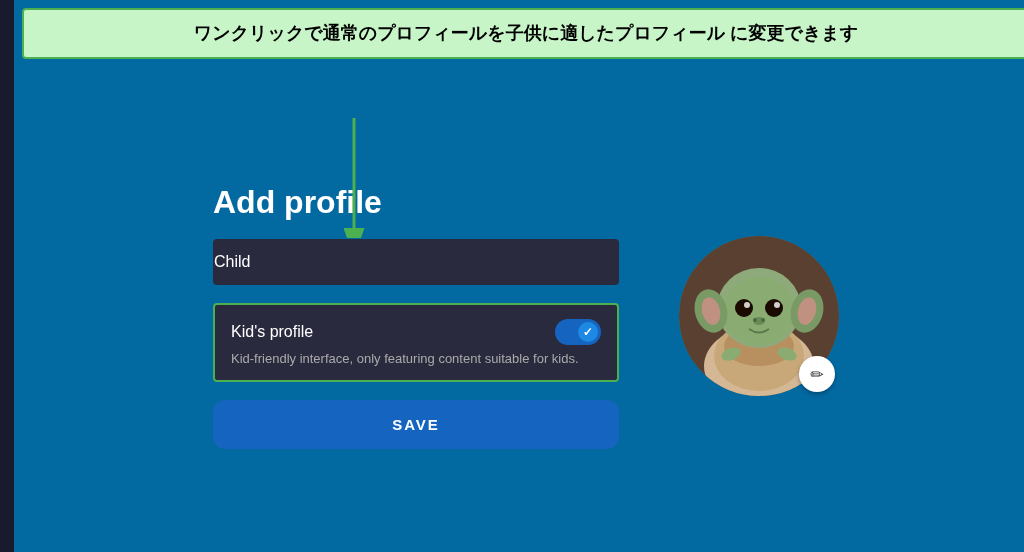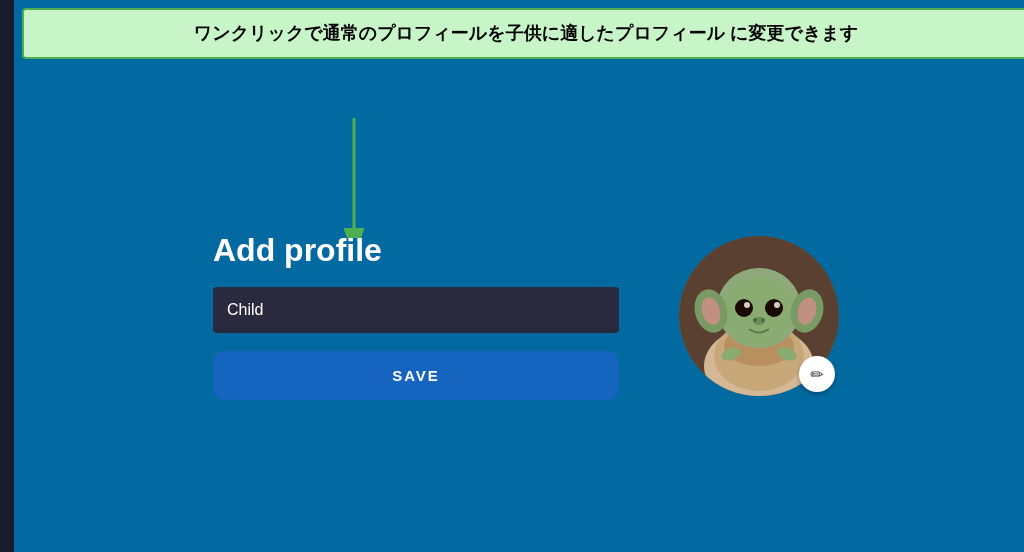--- a/index.html
+++ b/index.html
@@ -62,21 +62,21 @@
       font-size: 32px;
       font-weight: bold;
       color: #ffffff;
     }
 
     .name-input {
       width: 100%;
       background-color: #2a2a3e;
       border: none;
       border-radius: 4px;
-      padding: 14px 14px;
+      padding: 14px 1px;
       font-size: 16px;
       color: #ffffff;
       outline: none;
     }
 
     .kids-profile-box {
       border: 2px solid #4caf50;
       border-radius: 4px;
       padding: 14px 16px;
       background-color: #2a2a3e;
@@ -212,20 +212,31 @@
     <path d="M 40 0 Q 40 60 40 110" stroke="#4caf50" stroke-width="3" fill="none" marker-end="url(#arrowhead)"></path>
   </svg>
 
   <div class="main-content">
 
     <div class="form-panel">
       <h1 class="add-profile-title">Add profile</h1>
 
       <input type="text" class="name-input" value="Child" style="">
 
+      <div class="kids-profile-box">
+        <div class="kids-profile-top">
+          <span class="kids-profile-label">Kid's profile</span>
+          <div class="toggle-switch">
+            <div class="toggle-knob">
+              <span class="checkmark">✓</span>
+            </div>
+          </div>
+        </div>
+        <span class="kids-profile-desc">Kid-friendly interface, only featuring content suitable for kids.</span>
+      </div>
 
       <button class="save-button">SAVE</button>
     </div>
 
     <div class="avatar-container">
       <div class="avatar-circle">
 
         <svg width="160" height="160" viewBox="0 0 160 160">
 
           <circle cx="80" cy="80" r="80" fill="#5a4030"></circle>

